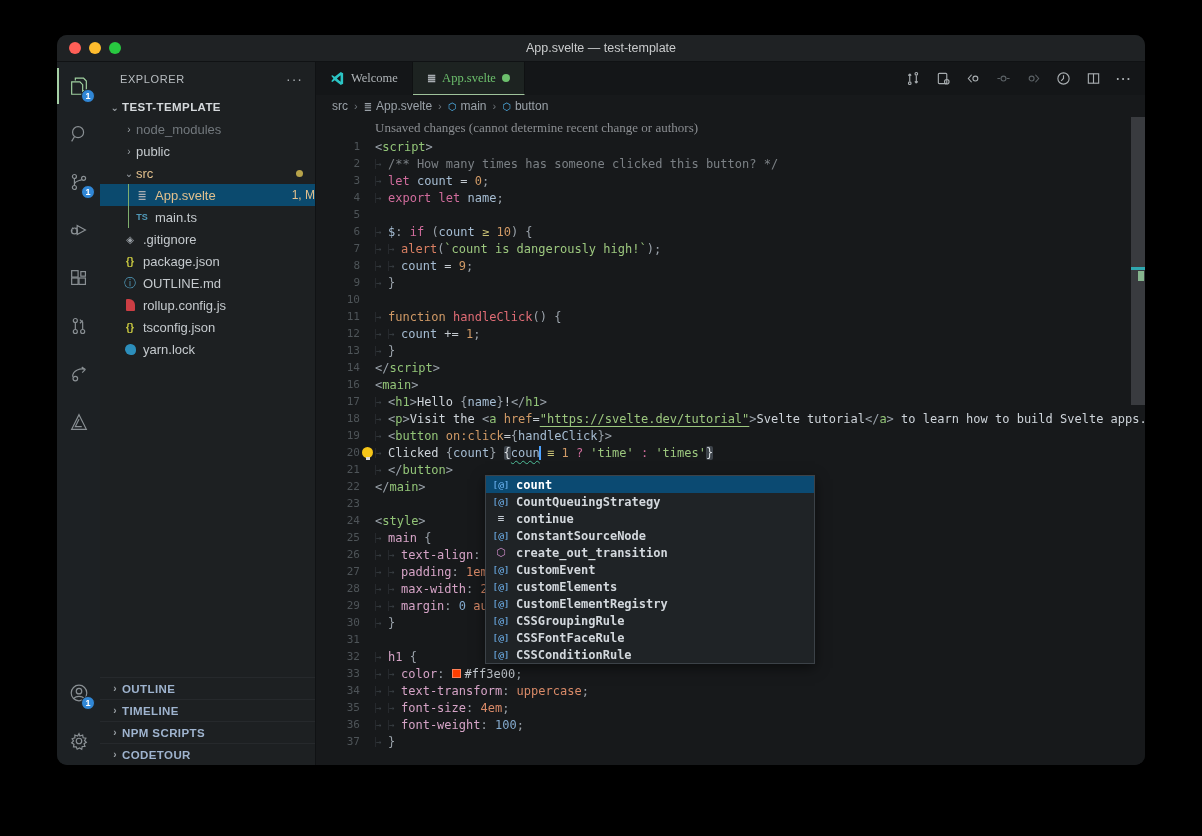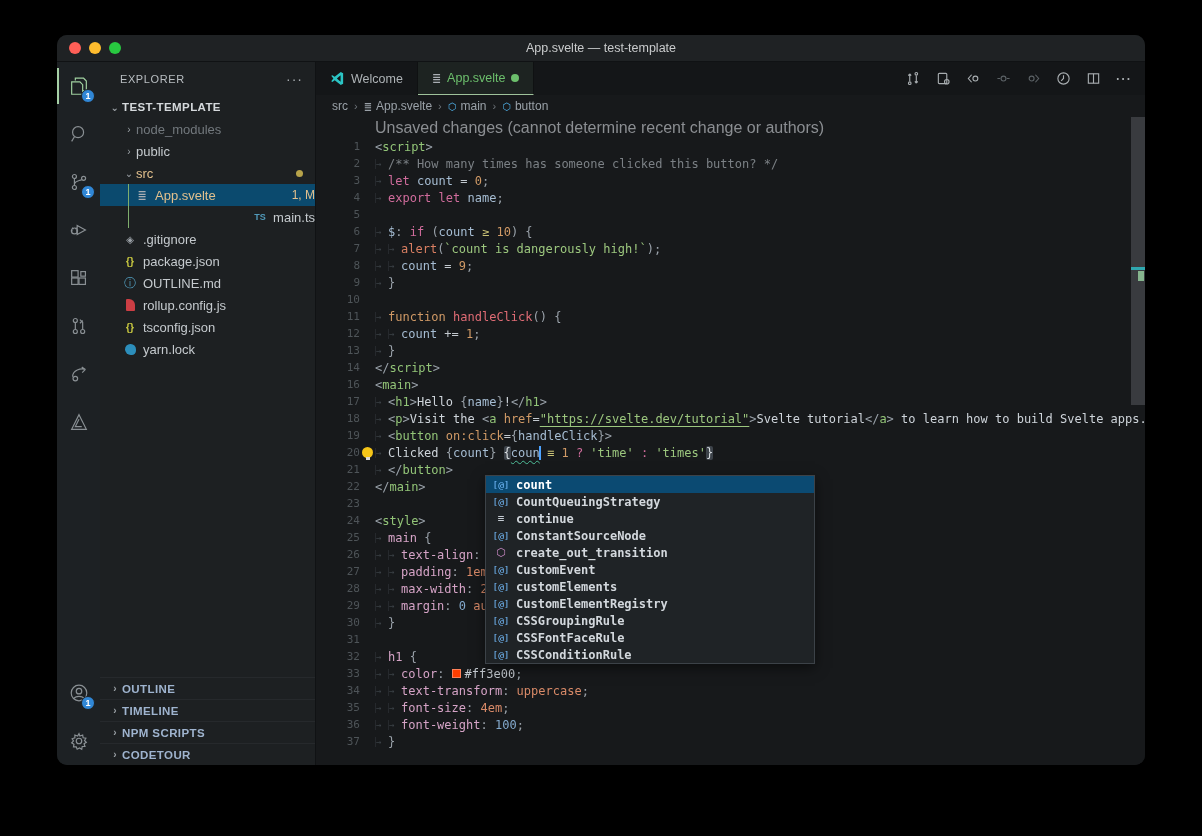--- a/index.html
+++ b/index.html
@@ -58,37 +58,37 @@
   .icon-git { color:#9aa0a6; font-size:10px; }
   .icon-rollup { width:9px; height:12px; background:#cc3e44; border-radius:1px 6px 1px 1px; }
   .icon-yarn { width:11px; height:11px; background:#2c8ebb; border-radius:50% 50% 40% 55%; }
   .sbbottom { flex:0 0 auto; }
   .sbrow { height:22px; display:flex; align-items:center; padding-left:8px; color:#9fb4cf;
            font-size:11.5px; font-weight:bold; letter-spacing:.4px; border-top:1px solid #26292c; cursor:pointer; }
   
   .editorcol { flex:1; display:flex; flex-direction:column; min-width:0; background:#17191b; }
   .tabbar { height:33px; background:#141618; display:flex; align-items:stretch; flex:0 0 auto; }
   .tab { display:flex; align-items:center; gap:6px; padding:0 14px; font-size:12.5px;
-         color:#aeb3b6; border-right:1px solid #0f1112; cursor:pointer; }
+         color:#aeb3b6; border-right:1px solid #0f1112; cursor:pointer;font-family:Liberation Serif, serif; }
   .tab.active { background:#1d2321; color:#6cbf6c; border-bottom:1.5px solid #9fc29b; }
   .tab .tdot { width:8px; height:8px; border-radius:50%; background:#6cbf6c; }
   .vscico { width:15px; height:15px; }
   .tabactions { margin-left:auto; display:flex; align-items:center; gap:14px; padding-right:14px; color:#a8adb0; }
   .tact { width:16px; height:16px; display:flex; align-items:center; justify-content:center; cursor:pointer; }
   .tact svg { width:15px; height:15px; stroke:currentColor; fill:none; stroke-width:1.2; }
   .tact.dim { color:#5b6165; }
   .breadcrumbs { height:22px; display:flex; align-items:center; gap:4px; padding-left:16px;
                  font-size:12px; color:#9aa1a8; flex:0 0 auto; background:#17191b; }
   .bsep { color:#6f757b; font-size:11px; padding:0 2px; }
   .bico { font-size:10px; color:#9aa1a8; } .bico.cube { color:#4fb0e8; }
   
   .codearea { flex:1; position:relative; overflow:hidden;
               font-family:"DejaVu Sans Mono","Liberation Mono",monospace; font-size:12px; }
   .annotation { height:21px; display:flex; align-items:center; padding-left:59px;
-                color:#8b8e92; font-size:16px; font-family:Liberation Sans, sans-serif; }
+                color:#8b8e92; font-size:13px; font-family:Liberation Serif, serif; }
   .line { height:17px; display:flex; align-items:center; white-space:pre; position:relative; }
   .ln { width:44px; text-align:right; color:#4e5458; flex:0 0 auto; font-size:11px; }
   .lc { padding-left:15px; display:flex; align-items:center; }
   .ind { display:inline-block; width:13px; color:#3b4146; font-size:9px;
          border-left:1px solid #26292d; }
   .bulb { position:absolute; left:46px; top:3px; width:11px; height:11px; border-radius:50%;
           background:#f5c518; }
   .bulb::after { content:""; position:absolute; left:3.5px; top:10px; width:4px; height:3px; background:#d8d8d8; }
   .s-p{color:#9aa2aa} .s-tag{color:#93c578} .s-cm{color:#7b8085} .s-kw{color:#d06c9c}
   .s-vr{color:#a6bdd3} .s-nm{color:#d19a66} .s-st{color:#9cc77e} .s-fn{color:#d97f62}
@@ -235,21 +235,21 @@
               <span class="chev">⌄</span>
               <span class="flabel">src</span>
               <span class="fdot"></span>
             </div>
             <div class="frow mod sel" style="padding-left: 34px;">
               <span class="guide"></span>
               <span class="ficon icon-lines">≣</span>
               <span class="flabel">App.svelte</span>
               <span class="fbadge">1, M</span>
             </div>
-            <div class="frow" style="padding-left: 34px; justify-content: flex-end;">
+            <div class="frow" style="padding-left: 34px;">
               <span class="guide"></span>
               <span class="ficon icon-ts">TS</span>
               <span class="flabel">main.ts</span>
             </div>
             <div class="frow" style="padding-left: 22px;">
               <span class="ficon icon-git">◈</span>
               <span class="flabel">.gitignore</span>
             </div>
             <div class="frow" style="padding-left: 22px;">
               <span class="ficon icon-json">{}</span>

